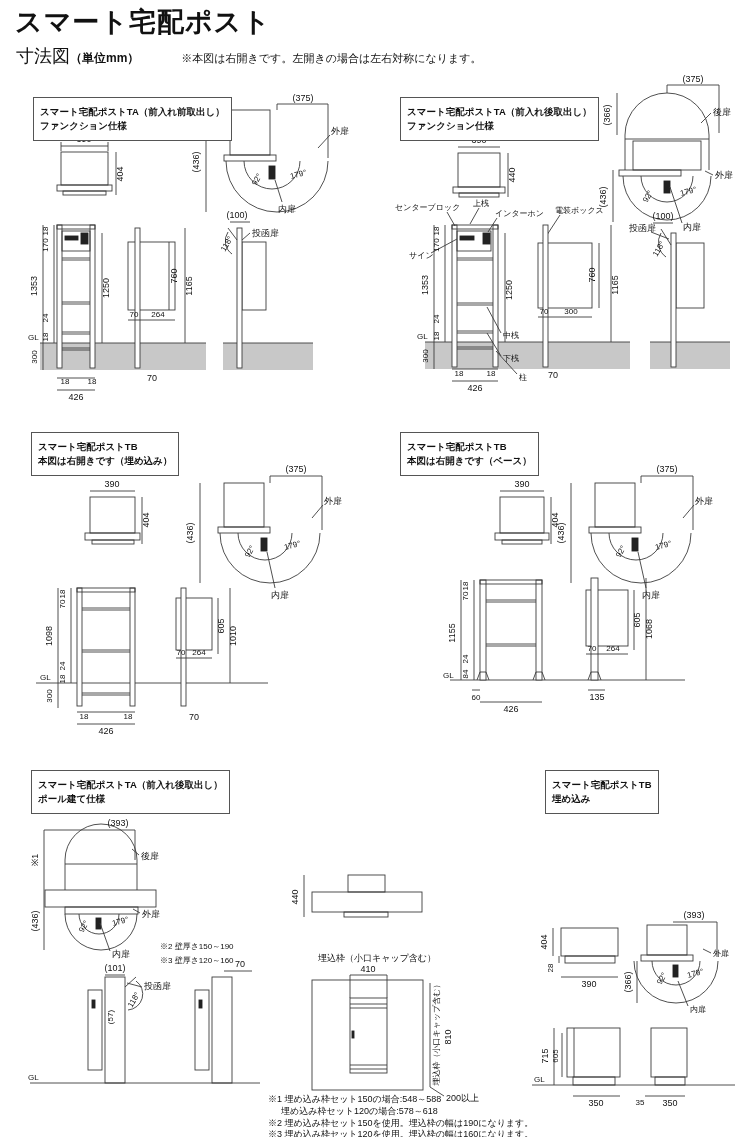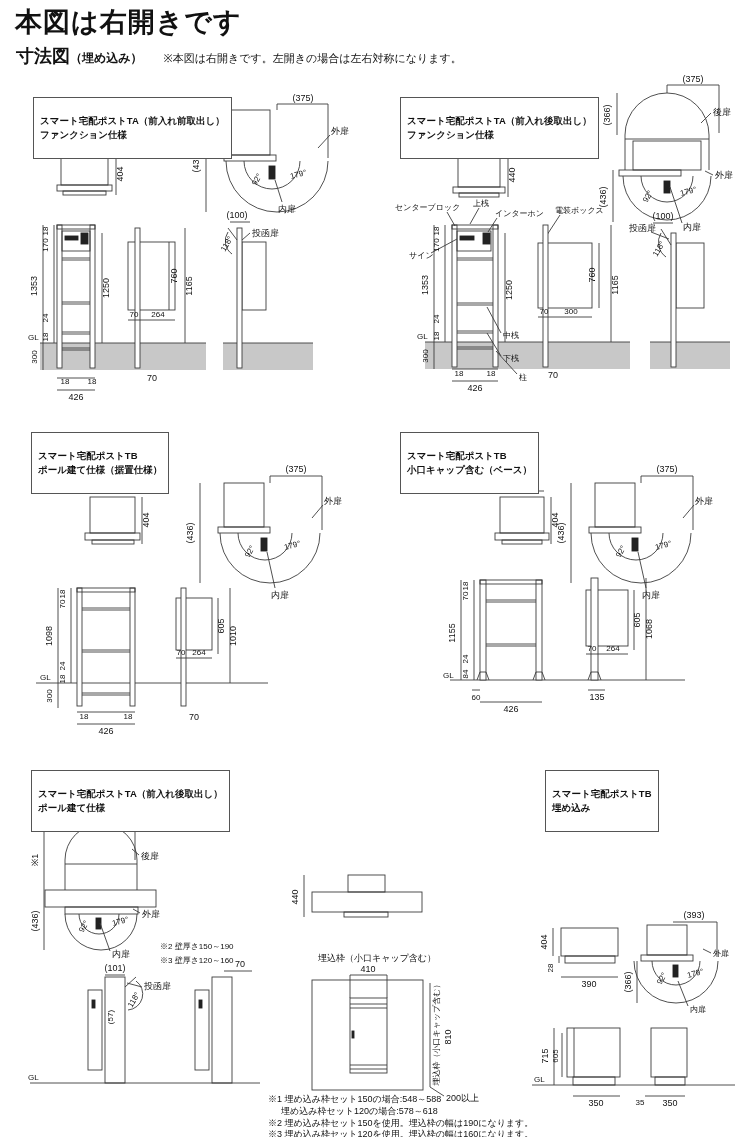--- a/index.html
+++ b/index.html
@@ -1,36 +1,36 @@
 <!DOCTYPE html>
 <html><head>
 <meta charset="utf-8">
 <style>
   html,body{margin:0;padding:0;background:#fff}
   body{width:740px;height:1137px;position:relative;font-family:"Liberation Sans",sans-serif;color:#111;overflow:hidden}
   .hdr-title{position:absolute;left:15px;top:4px;font-size:27px;font-weight:bold;letter-spacing:1px}
   .hdr-sub{position:absolute;left:16px;top:44px;white-space:nowrap}
-  .hdr-sub .sec{font-size:18px;font-weight:bold}
+  .hdr-sub .sec{font-size:18px;font-weight:normal}
   .hdr-sub .unit{font-size:12px;font-weight:bold}
-  .hdr-sub .note{font-size:11px;margin-left:21px}
+  .hdr-sub .note{font-size:11px;margin-left:42px}
   .panel{position:absolute}
   .panel svg{position:absolute;left:0;top:0;display:block}
-  .labelbox{position:absolute;border:1px solid #555;background:#fff;padding:16px 6px;font-size:9.5px;font-weight:bold;line-height:1.45;white-space:nowrap;z-index:2}
+  .labelbox{position:absolute;border:1px solid #555;background:#fff;padding:7px 6px;font-size:9.5px;font-weight:bold;line-height:1.45;white-space:nowrap;z-index:2}
   svg line,svg path,svg rect,svg polyline{stroke:#3c3c3c;stroke-width:0.9;fill:none}
   svg .gnd{fill:#c8c8c8;stroke:none}
   svg .dark{fill:#222;stroke:#222}
   svg .wf{fill:#fff}
   svg text{stroke:none;fill:#111;font-size:9px}
   svg text.s8{font-size:8px}
 </style>
 </head>
 <body>
 
-<div class="hdr-title">本図は右開きです</div>
-<div class="hdr-sub"><span class="sec">寸法図</span><span class="unit">（埋め込み）</span><span class="note">※本図は右開きです。左開きの場合は左右対称になります。</span></div>
+<div class="hdr-title">スマート宅配ポスト</div>
+<div class="hdr-sub"><span class="sec">寸法図</span><span class="unit">（単位mm）</span><span class="note">※本図は右開きです。左開きの場合は左右対称になります。</span></div>
 
 <div class="panel" style="left:28px;top:90px;width:345px;height:335px">
   <div class="labelbox" style="left:5px;top:7px">
     <div>スマート宅配ポストTA（前入れ前取出し）</div>
     <div>ファンクション仕様</div>
   </div>
   <svg width="345" height="335" viewBox="0 0 345 335">
     <g>
       <rect x="33" y="62" width="47" height="33"></rect>
         <rect x="29" y="95" width="55" height="6"></rect>
@@ -241,21 +241,21 @@
       <line x1="276" y1="170" x2="266" y2="154"></line>
         <path d="M 266 158 A 18 18 0 0 0 271 182"></path>
       <text x="262" y="182" class="s8" transform="rotate(-60 262 182)">118°</text>
     </g>
   </svg>
 </div>
 
 <div class="panel" style="left:28px;top:428px;width:345px;height:307px">
   <div class="labelbox" style="left:3px;top:4px">
     <div>スマート宅配ポストTB</div>
-    <div>ポール建て仕様（据置仕様）</div>
+    <div>本図は右開きです（埋め込み）</div>
   </div>
   <svg width="345" height="307" viewBox="0 0 345 307">
     <g>
       <rect x="62" y="69" width="45" height="36"></rect>
         <rect x="57" y="105" width="55" height="7"></rect>
         <rect x="64" y="112" width="42" height="4"></rect>
       <line x1="62" y1="63" x2="107" y2="63"></line>
       <text x="84" y="59" text-anchor="middle">390</text>
       <line x1="114" y1="69" x2="114" y2="116"></line>
       <text x="121" y="92" text-anchor="middle" transform="rotate(-90 121 92)">404</text>
@@ -317,21 +317,21 @@
       <line x1="202" y1="160" x2="202" y2="255"></line>
       <text x="208" y="208" text-anchor="middle" transform="rotate(-90 208 208)">1010</text>
       <text x="166" y="292" text-anchor="middle">70</text>
     </g>
   </svg>
 </div>
 
 <div class="panel" style="left:395px;top:428px;width:345px;height:307px">
   <div class="labelbox" style="left:5px;top:4px">
     <div>スマート宅配ポストTB</div>
-    <div>小口キャップ含む（ベース）</div>
+    <div>本図は右開きです（ベース）</div>
   </div>
   <svg width="345" height="307" viewBox="0 0 345 307">
     <g>
       <rect x="105" y="69" width="44" height="36"></rect>
         <rect x="100" y="105" width="54" height="7"></rect>
         <rect x="107" y="112" width="40" height="4"></rect>
       <line x1="105" y1="63" x2="149" y2="63"></line>
       <text x="127" y="59" text-anchor="middle">390</text>
       <line x1="156" y1="69" x2="156" y2="116"></line>
       <text x="163" y="92" text-anchor="middle" transform="rotate(-90 163 92)">404</text>

